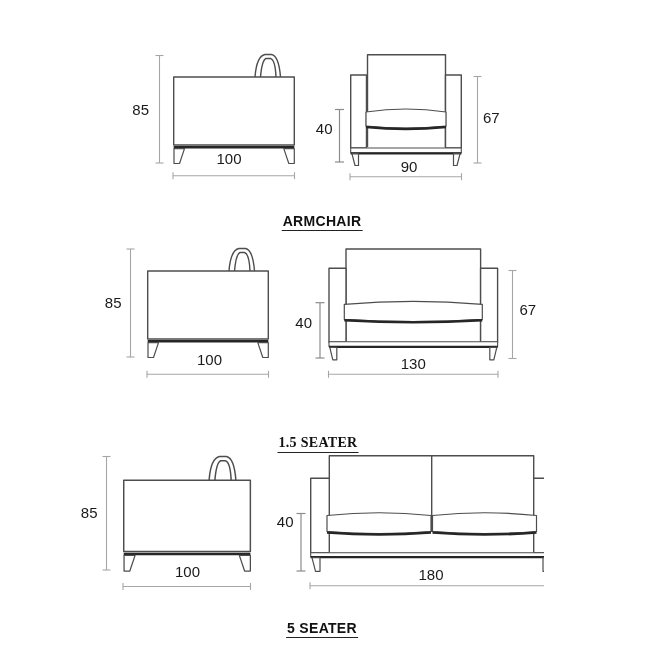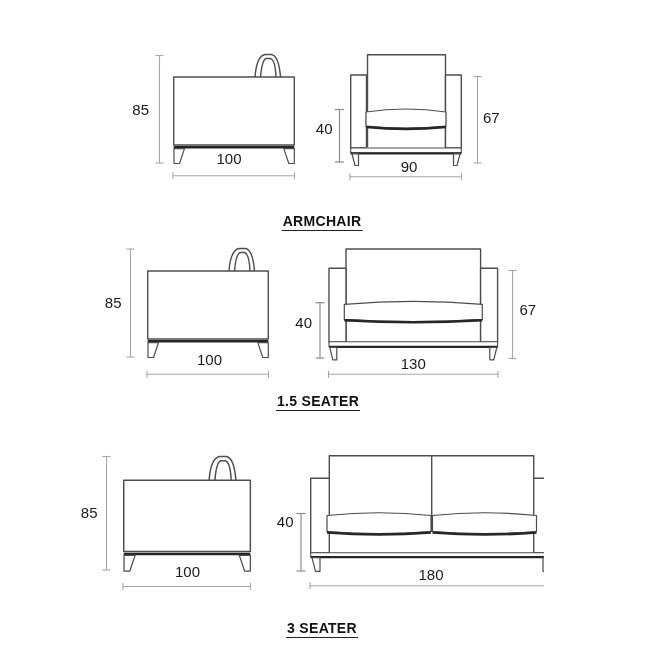--- a/index.html
+++ b/index.html
@@ -184,16 +184,16 @@
 
   <g stroke="#a6a6a6" stroke-width="1.1">
     <line x1="596.5" y1="479.5" x2="596.5" y2="572"></line>
     <line x1="592.5" y1="479.5" x2="600.5" y2="479.5"></line>
     <line x1="592.5" y1="572" x2="600.5" y2="572"></line>
   </g>
   <text class="dim" x="589" y="530.5" text-anchor="end">67</text>
 </svg>
 
 <span class="title" style="left:322px; top:193px;">ARMCHAIR</span>
-<span class="title" style="left:318px; top:373px;">1.5 SEATER</span>
-<span class="title" style="left:322px; top:600px;">3 SEATER</span>
+<span class="title" style="left:318px; top:415px;font-family:Liberation Serif, serif;">1.5 SEATER</span>
+<span class="title" style="left:322px; top:600px;">5 SEATER</span>
 
 </div>
 
 </body></html>

